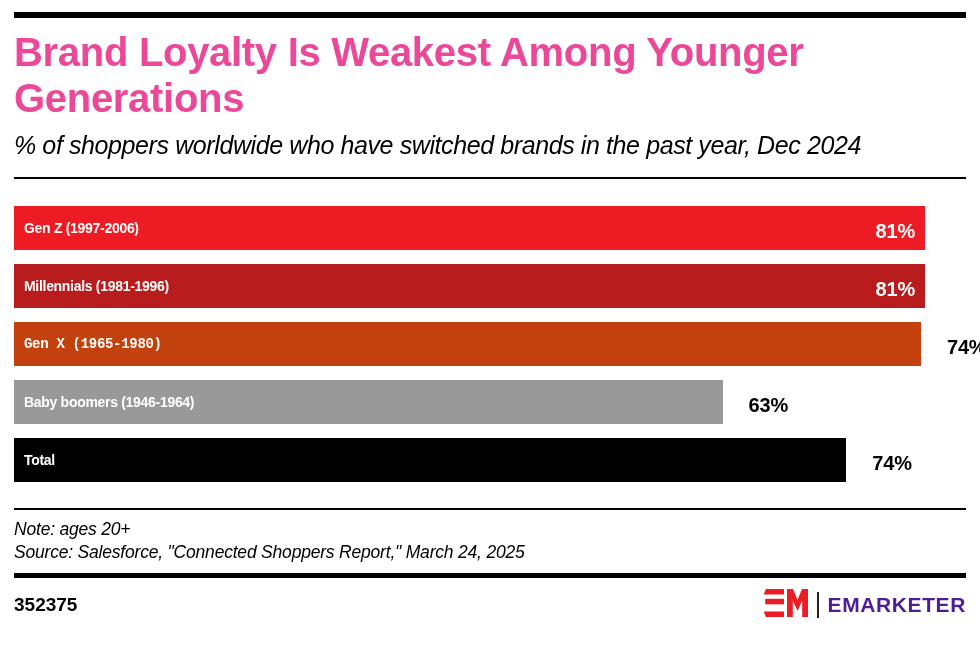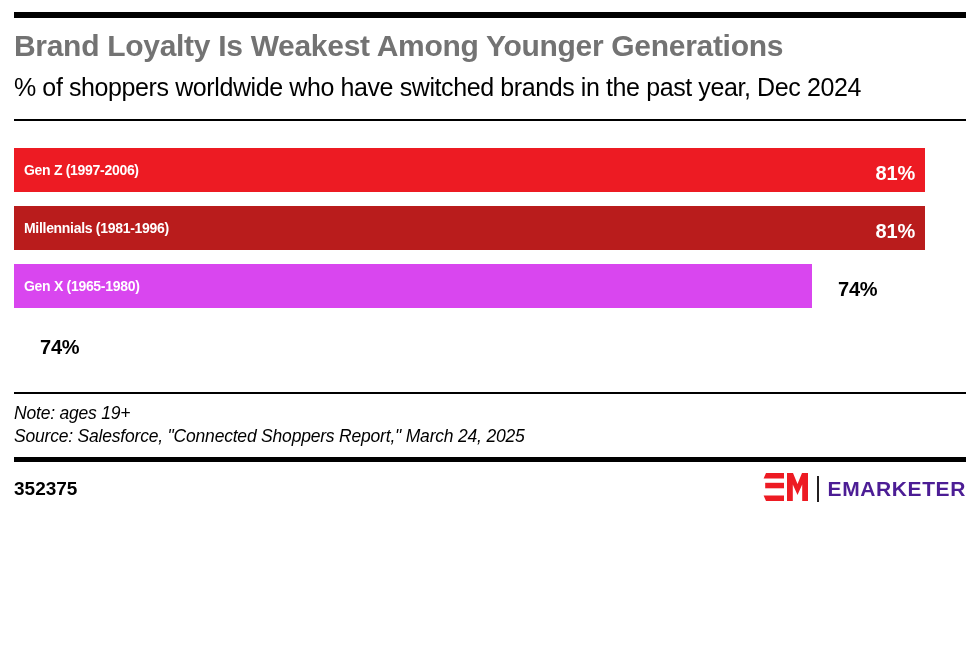--- a/index.html
+++ b/index.html
@@ -29,31 +29,32 @@
     height: 2px;
     background: #000000;
   }
   .rule-thick {
     height: 5px;
     background: #000000;
   }
 
   
   .title {
-    color: #737373;
-    font-size: 30px;
+    color: #ec4899;
+    font-size: 40px;
     font-weight: bold;
     line-height: 1.16;
     letter-spacing: -0.3px;
     margin-top: 11px;
     max-width: 800px;
   }
   .subtitle {
     color: #000000;
     font-size: 25px;
+    font-style: italic;
     font-weight: normal;
     line-height: 1.2;
     letter-spacing: -0.4px;
     margin-top: 8px;
     max-width: 930px;
   }
   .header-rule-wrap { margin-top: 17px; }
 
   
   .bars {
@@ -168,36 +169,45 @@
           <span class="bar-value inside">81%</span>
         </div>
       </div>
       <div class="bar-row">
         <div class="bar" style="background: #b91c1c; width: 911.012px;">
           <span class="bar-label" style="color: rgb(255, 255, 255);">Millennials (1981-1996)</span>
           <span class="bar-value inside">81%</span>
         </div>
       </div>
       <div class="bar-row">
-        <div class="bar" style="background: #d946ef; width: 798px;">
+        <div class="bar" style="background: #c2410c; width: 907px; font-family: Liberation Mono, monospace;">
           <span class="bar-label" style="color: rgb(255, 255, 255);">Gen X (1965-1980)</span>
         </div>
         <span class="bar-value outside">74%</span>
       </div>
       <div class="bar-row">
+        <div class="bar" style="background: rgb(153, 153, 153); width: 708.565px;">
+          <span class="bar-label" style="color: rgb(255, 255, 255);">Baby boomers (1946-1964)</span>
+        </div>
+        <span class="bar-value outside">63%</span>
+      </div>
+      <div class="bar-row">
+        <div class="bar" style="background: rgb(0, 0, 0); width: 832.282px;">
+          <span class="bar-label" style="color: rgb(255, 255, 255);">Total</span>
+        </div>
         <span class="bar-value outside">74%</span>
       </div>
     </div>
 
   <div class="notes-rule-wrap">
     <div class="rule-thin"></div>
   </div>
 
   <div class="notes">
-    <div>Note: ages 19+</div>
+    <div>Note: ages 20+</div>
     <div>Source: Salesforce, "Connected Shoppers Report," March 24, 2025</div>
   </div>
 
   <div class="footer-rule-wrap">
     <div class="rule-thick"></div>
   </div>
 
   <div class="footer">
     <div class="chart-id">352375</div>
     <div class="brand">

